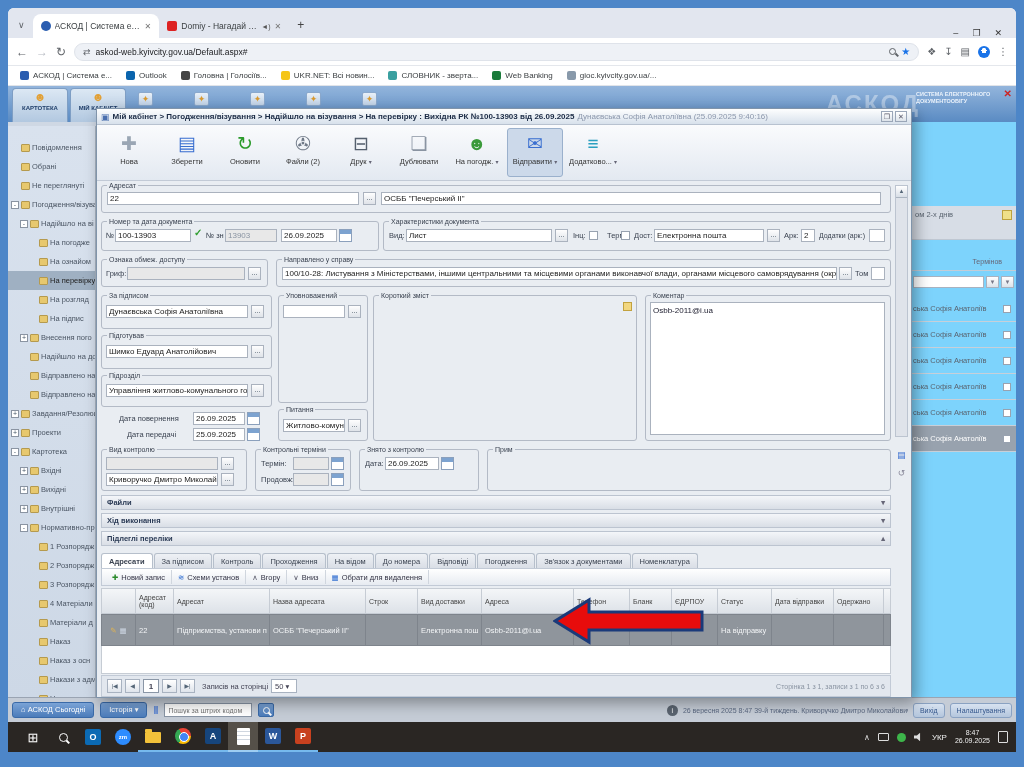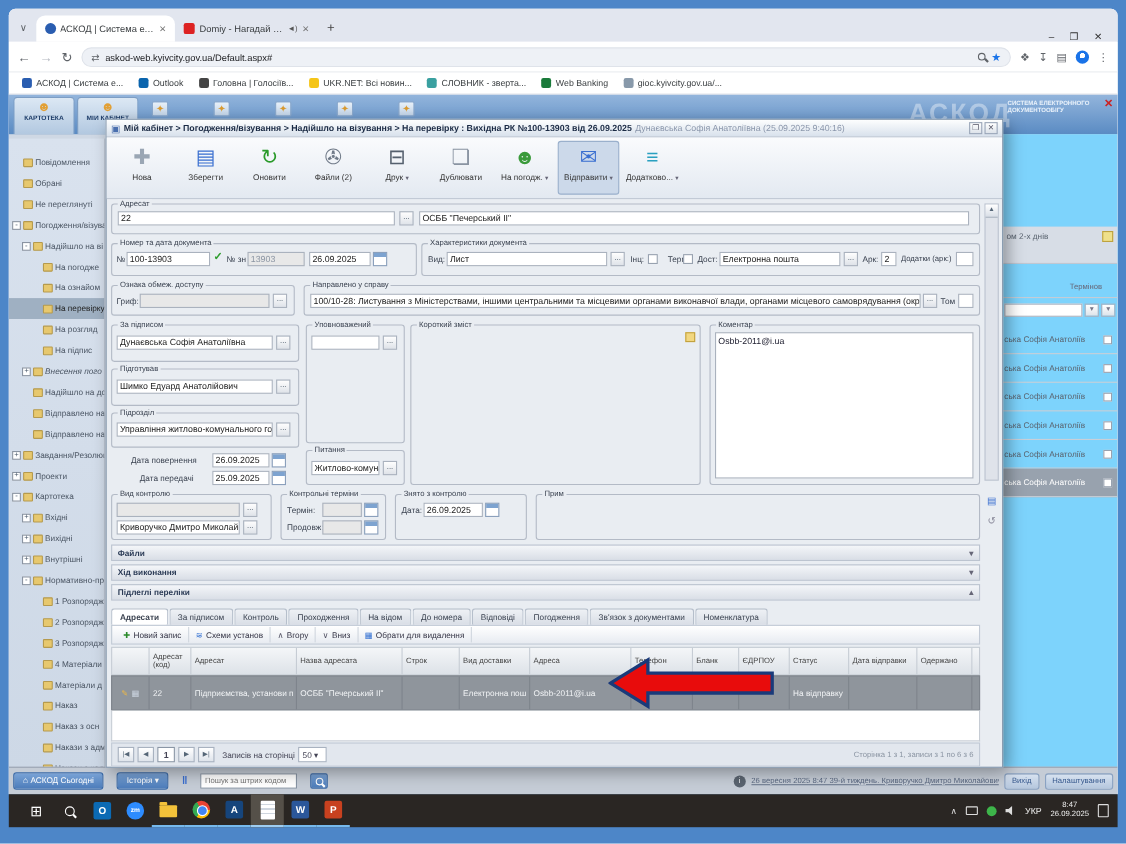--- a/index.html
+++ b/index.html
@@ -122,21 +122,21 @@
   .dtitle{position:absolute;left:0;top:0;right:0;height:17px;background:linear-gradient(#fdfdfd,#dcdcdc);border-bottom:1px solid #bbb;border-radius:4px 4px 0 0;display:flex;align-items:center;gap:4px;padding:0 5px;font-size:8.5px;font-weight:bold;color:#222}
   .dico{width:10px;height:10px;background:#2e9e4f;color:#fff;font-size:7px;line-height:10px;text-align:center;flex:none}
   .dclose{margin-left:auto;width:12px;height:12px;background:#5a5a5a;color:#fff;font-size:7px;line-height:12px;text-align:center;border-radius:2px}
   .dbody{position:absolute;left:4px;right:4px;top:21px;bottom:4px;background:#fff;border:1px solid #d4d4d4}
   .qico{position:absolute;left:7px;top:24px;width:26px;height:26px;border-radius:50%;background:radial-gradient(circle at 35% 30%,#6ab0f0,#1a5fc0);color:#fff;font-weight:bold;font-size:15px;text-align:center;line-height:25px}
   .dmsg{position:absolute;left:41px;top:9px;width:112px;font-size:8px;color:#333;line-height:11px}
   .dq{position:absolute;left:41px;top:42px;font-size:8px;color:#333}
   .dbtns{position:absolute;left:0;right:0;bottom:6px;display:flex;justify-content:center;gap:9px}
   .dbtn{min-width:34px;height:16px;background:linear-gradient(#ffffff,#e0e0e0);border:1px solid #999;border-radius:3px;font-size:8px;text-align:center;line-height:14px;padding:0 7px;color:#222}
   
-  .appfooter{position:absolute;left:0;right:0;bottom:0;height:22px;background:#c5ccd6;border-top:1px solid #9aa4b2;display:flex;align-items:center;gap:12px;padding:12px 4px}
+  .appfooter{position:absolute;left:0;right:0;bottom:0;height:22px;background:#c5ccd6;border-top:1px solid #9aa4b2;display:flex;align-items:center;gap:6px;padding:12px 4px}
   .fbtnb{height:16px;background:linear-gradient(#7aa3d6,#4c7cba);border:1px solid #3a6aa8;border-radius:3px;color:#fff;font-size:7.5px;line-height:14px;padding:0 8px;white-space:nowrap}
   .pauseico{color:#3a6fd0;font-size:10px;font-weight:bold}
   .fsearch{width:88px;height:14px;border:1px solid #8894a4;background:#fff;font-size:7px;color:#333;padding:0 3px;font-family:"Liberation Sans",sans-serif}
   .fmag{width:16px;height:14px;background:linear-gradient(#7aa3d6,#4c7cba);border:1px solid #3a6aa8;border-radius:2px;color:#fff;display:flex;align-items:center;justify-content:center}
   .fstatus{margin-left:auto;display:flex;align-items:center;gap:5px}
   .finfo{width:11px;height:11px;border-radius:50%;background:#5a6470;color:#fff;font-size:7px;text-align:center;line-height:11px;flex:none}
   .fstxt{font-size:7px;color:#5a6880;text-decoration:underline;white-space:nowrap;max-width:225px;overflow:hidden}
   .fbtns{height:15px;background:linear-gradient(#d7e2f0,#b4c6dd);border:1px solid #8aa2c2;border-radius:3px;color:#3a5挺a8;color:#35578c;font-size:7px;line-height:13px;padding:0 6px;white-space:nowrap}
   #taskbar{position:absolute;left:8px;top:722px;width:1008px;height:30px;background:#2a2623;display:flex;align-items:stretch;padding-left:10px}
   .ttile{width:30px;display:flex;align-items:center;justify-content:center;color:#fff}
@@ -299,21 +299,21 @@
           <div class="snode" style="padding-left: 21px;">
           <span class="exp"></span>
           <span class="fico"></span>
           <span>На розгляд</span>
         </div>
           <div class="snode" style="padding-left: 21px;">
           <span class="exp"></span>
           <span class="fico"></span>
           <span>На підпис</span>
         </div>
-          <div class="snode" style="padding-left: 12px; font-style: italic;">
+          <div class="snode" style="padding-left: 12px;">
           <span class="exp">+</span>
           <span class="fico"></span>
           <span>Внесення пого</span>
         </div>
           <div class="snode" style="padding-left: 12px;">
           <span class="exp"></span>
           <span class="fico"></span>
           <span>Надійшло на до</span>
         </div>
           <div class="snode" style="padding-left: 12px;">

